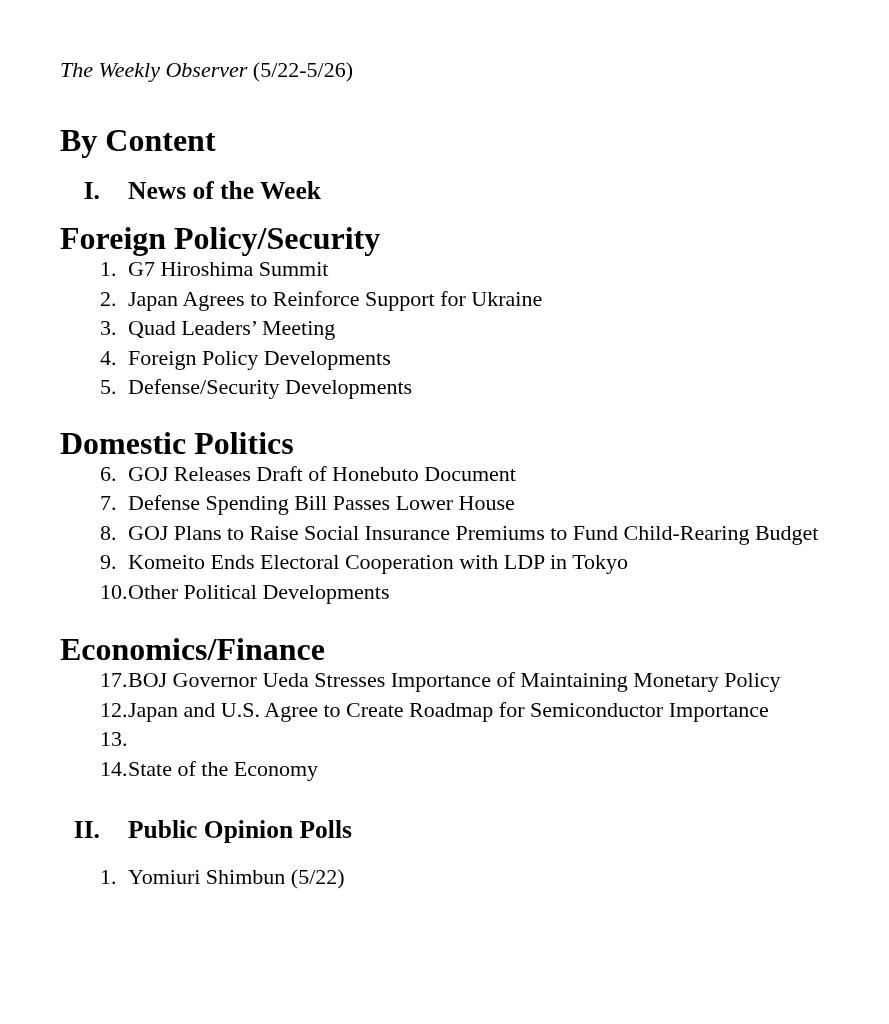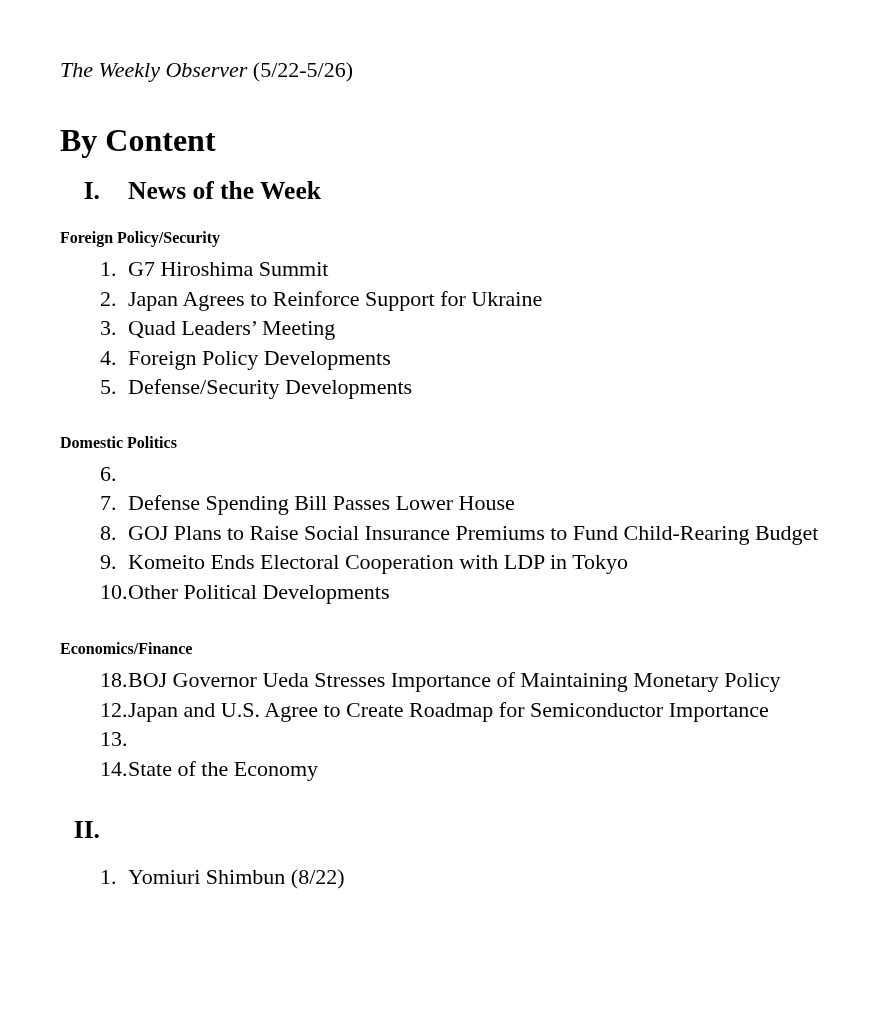--- a/index.html
+++ b/index.html
@@ -42,21 +42,21 @@
   .roman-heading.first  { margin-top: 19px; }
   .roman-heading.second { margin-top: 32px; }
   .roman-num {
     width: 40px;
     text-align: right;
     flex: 0 0 auto;
   }
   .roman-label { margin-left: 28px; }
   .group-header {
     margin: 0;
-    font-size: 16px;
+    font-size: 32px;
     line-height: 28px;
     font-weight: bold;
     white-space: nowrap;
   }
   .group-header.g1 { margin-top: 18px; }
   .group-header.g2 { margin-top: 27px; }
   .group-header.g3 { margin-top: 29px; }
   .list { margin-top: 2px; }
   .list.polls { margin-top: 17px; }
   .li {
@@ -106,20 +106,21 @@
     <div class="li">
         <span class="num">5.</span>
         <span class="txt">Defense/Security Developments</span>
       </div>
   </div>
 
   <h3 class="group-header g2">Domestic Politics</h3>
   <div class="list">
     <div class="li">
         <span class="num">6.</span>
+        <span class="txt">GOJ Releases Draft of Honebuto Document</span>
       </div>
     <div class="li">
         <span class="num">7.</span>
         <span class="txt">Defense Spending Bill Passes Lower House</span>
       </div>
     <div class="li">
         <span class="num">8.</span>
         <span class="txt">GOJ Plans to Raise Social Insurance Premiums to Fund Child-Rearing Budget</span>
       </div>
     <div class="li">
@@ -128,40 +129,41 @@
       </div>
     <div class="li">
         <span class="num">10.</span>
         <span class="txt">Other Political Developments</span>
       </div>
   </div>
 
   <h3 class="group-header g3">Economics/Finance</h3>
   <div class="list">
     <div class="li">
-        <span class="num">18.</span>
+        <span class="num">17.</span>
         <span class="txt">BOJ Governor Ueda Stresses Importance of Maintaining Monetary Policy</span>
       </div>
     <div class="li">
         <span class="num">12.</span>
         <span class="txt">Japan and U.S. Agree to Create Roadmap for Semiconductor Importance</span>
       </div>
     <div class="li">
         <span class="num">13.</span>
       </div>
     <div class="li">
         <span class="num">14.</span>
         <span class="txt">State of the Economy</span>
       </div>
   </div>
 
   <div class="roman-heading second">
     <span class="roman-num">II.</span>
+    <span class="roman-label">Public Opinion Polls</span>
   </div>
 
   <div class="list polls">
     <div class="li">
         <span class="num">1.</span>
-        <span class="txt">Yomiuri Shimbun (8/22)</span>
+        <span class="txt">Yomiuri Shimbun (5/22)</span>
       </div>
   </div>
 
 </div>
 
 </body></html>

